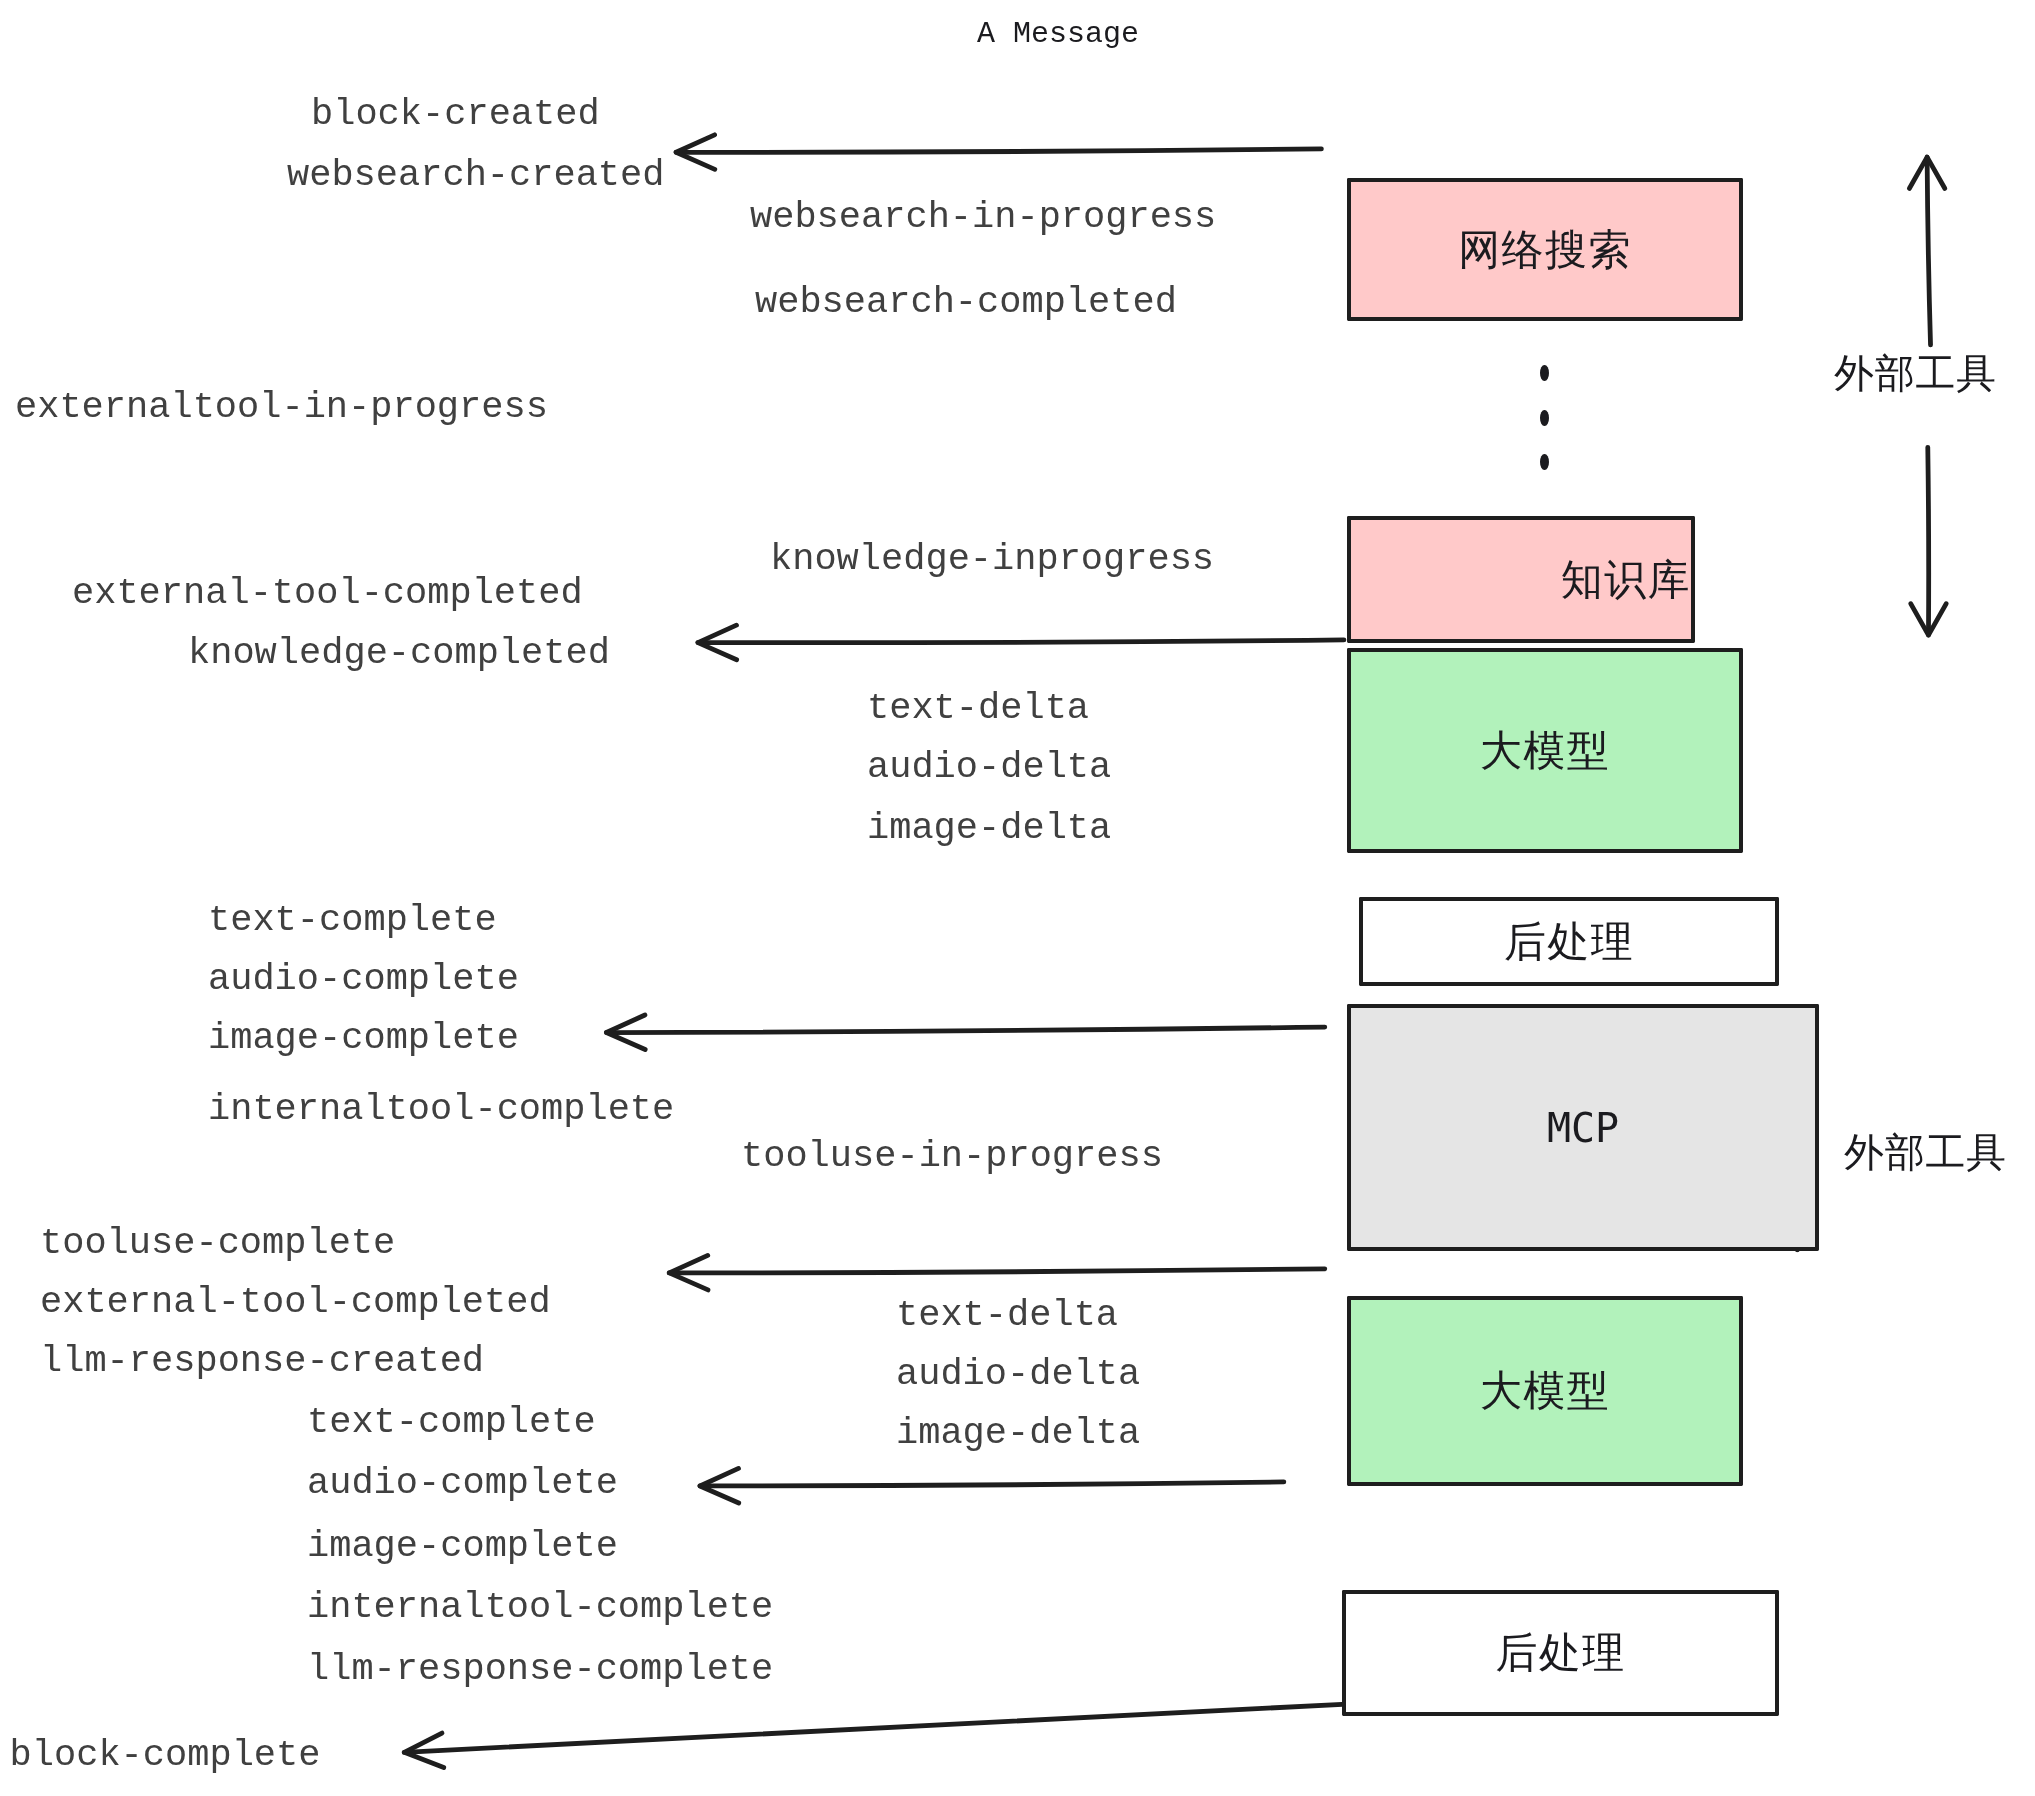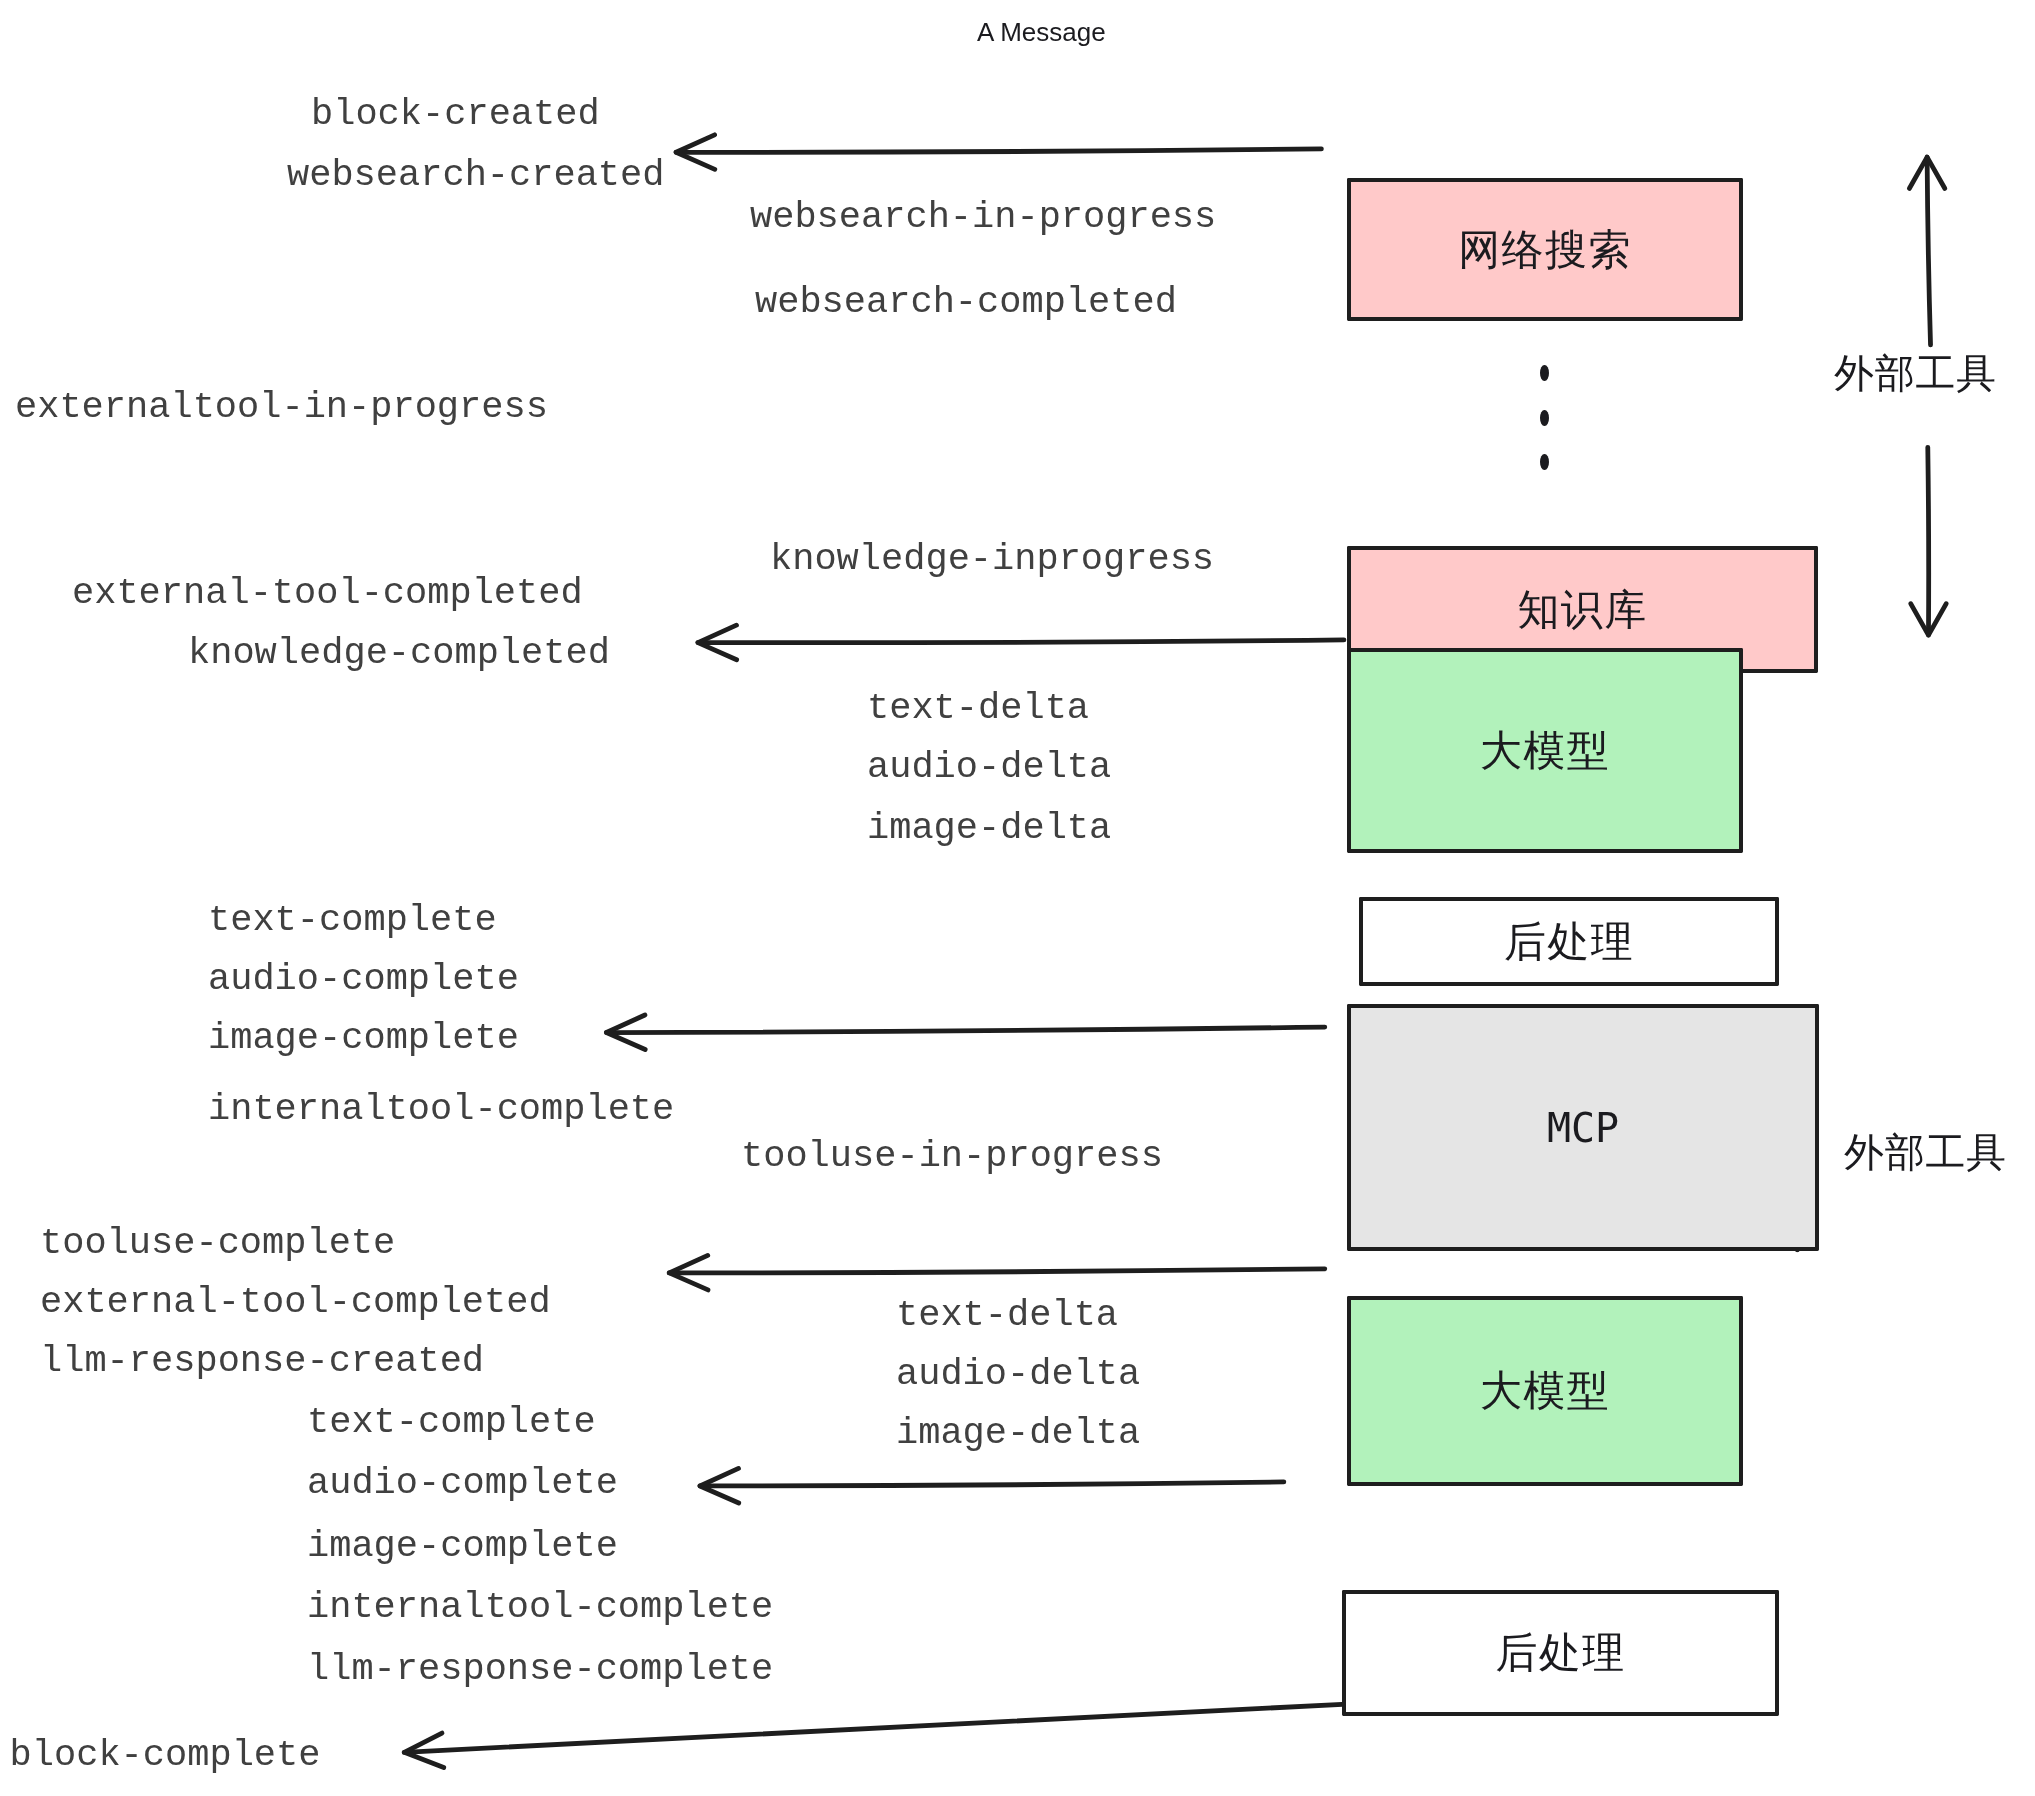--- a/index.html
+++ b/index.html
@@ -24,22 +24,22 @@
     font-family: Liberation Mono, monospace;
     font-size: 37px;
     letter-spacing: 0px;
     line-height: 1;
     font-weight: 400;
   }
   .title {
     position: absolute;
     white-space: nowrap;
     color: #1b1b1f;
-    font-family: Liberation Sans, sans-serif;
-    font-size: 26px;
+    font-family: Liberation Mono, monospace;
+    font-size: 30px;
     line-height: 1;
   }
   
   .nodebox {
     position: absolute;
     box-sizing: border-box;
     border: 4.1px solid #1e1e1e;
     border-radius: 1.4px;
     display: flex;
     align-items: center;
@@ -144,21 +144,21 @@
       <div class="evt" style="left: 307px; top: 1528px;">image-complete</div>
       <div class="evt" style="left: 307px; top: 1589px;">internaltool-complete</div>
       <div class="evt" style="left: 307px; top: 1651px;">llm-response-complete</div>
       <div class="evt" style="left: 9.6px; top: 1737px;">block-complete</div>
     </div>
 
   <div id="nodes-layer">
       <div class="nodebox" style="left: 1347px; top: 169px; width: 396px; height: 143px; background: rgb(255, 201, 201);">
         <span class="boxlabel">网络搜索</span>
       </div>
-      <div class="nodebox" style="left: 1347px; top: 537px; width: 471px; height: 127px; background: rgb(255, 201, 201);">
+      <div class="nodebox" style="left: 1347px; top: 507px; width: 348px; height: 127px; background: rgb(255, 201, 201); justify-content: flex-end;">
         <span class="boxlabel">知识库</span>
       </div>
       <div class="nodebox" style="left: 1347px; top: 639px; width: 396px; height: 205px; background: rgb(178, 242, 187);">
         <span class="boxlabel">大模型</span>
       </div>
       <div class="nodebox" style="left: 1359px; top: 888px; width: 420px; height: 89px; background: rgb(255, 255, 255);">
         <span class="boxlabel">后处理</span>
       </div>
       <div class="nodebox mcp" style="left: 1347px; top: 995px; width: 472px; height: 247px; background: #e5e5e5;">
         <span class="boxlabel">MCP</span>

